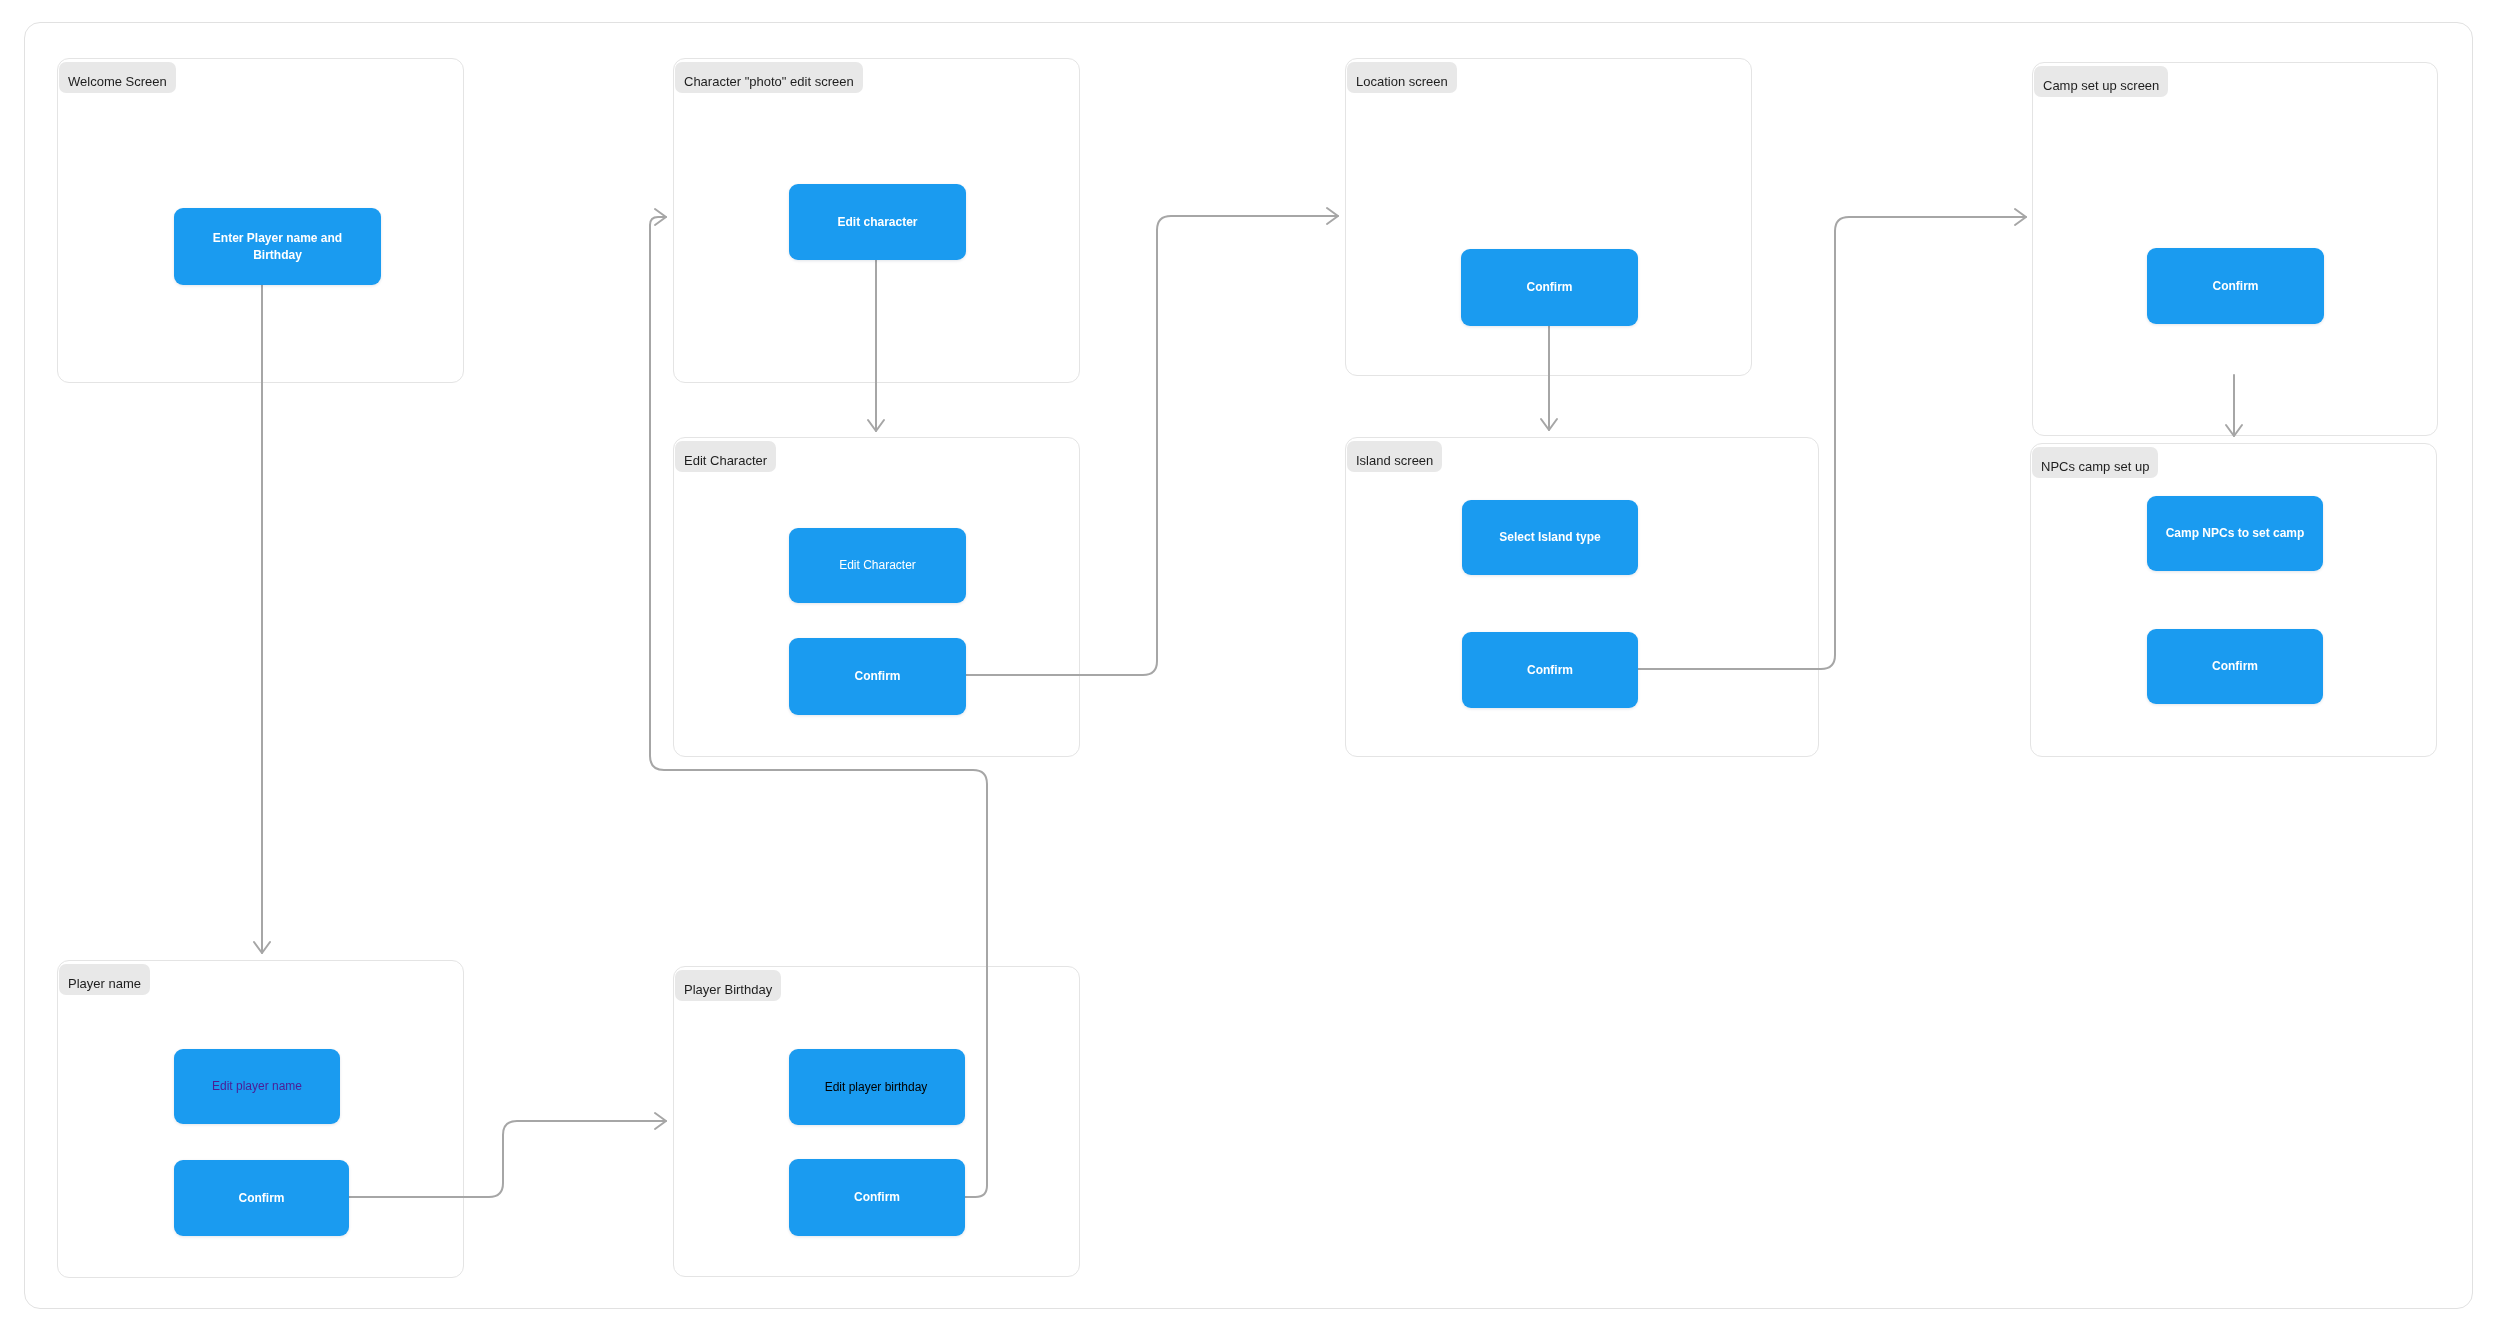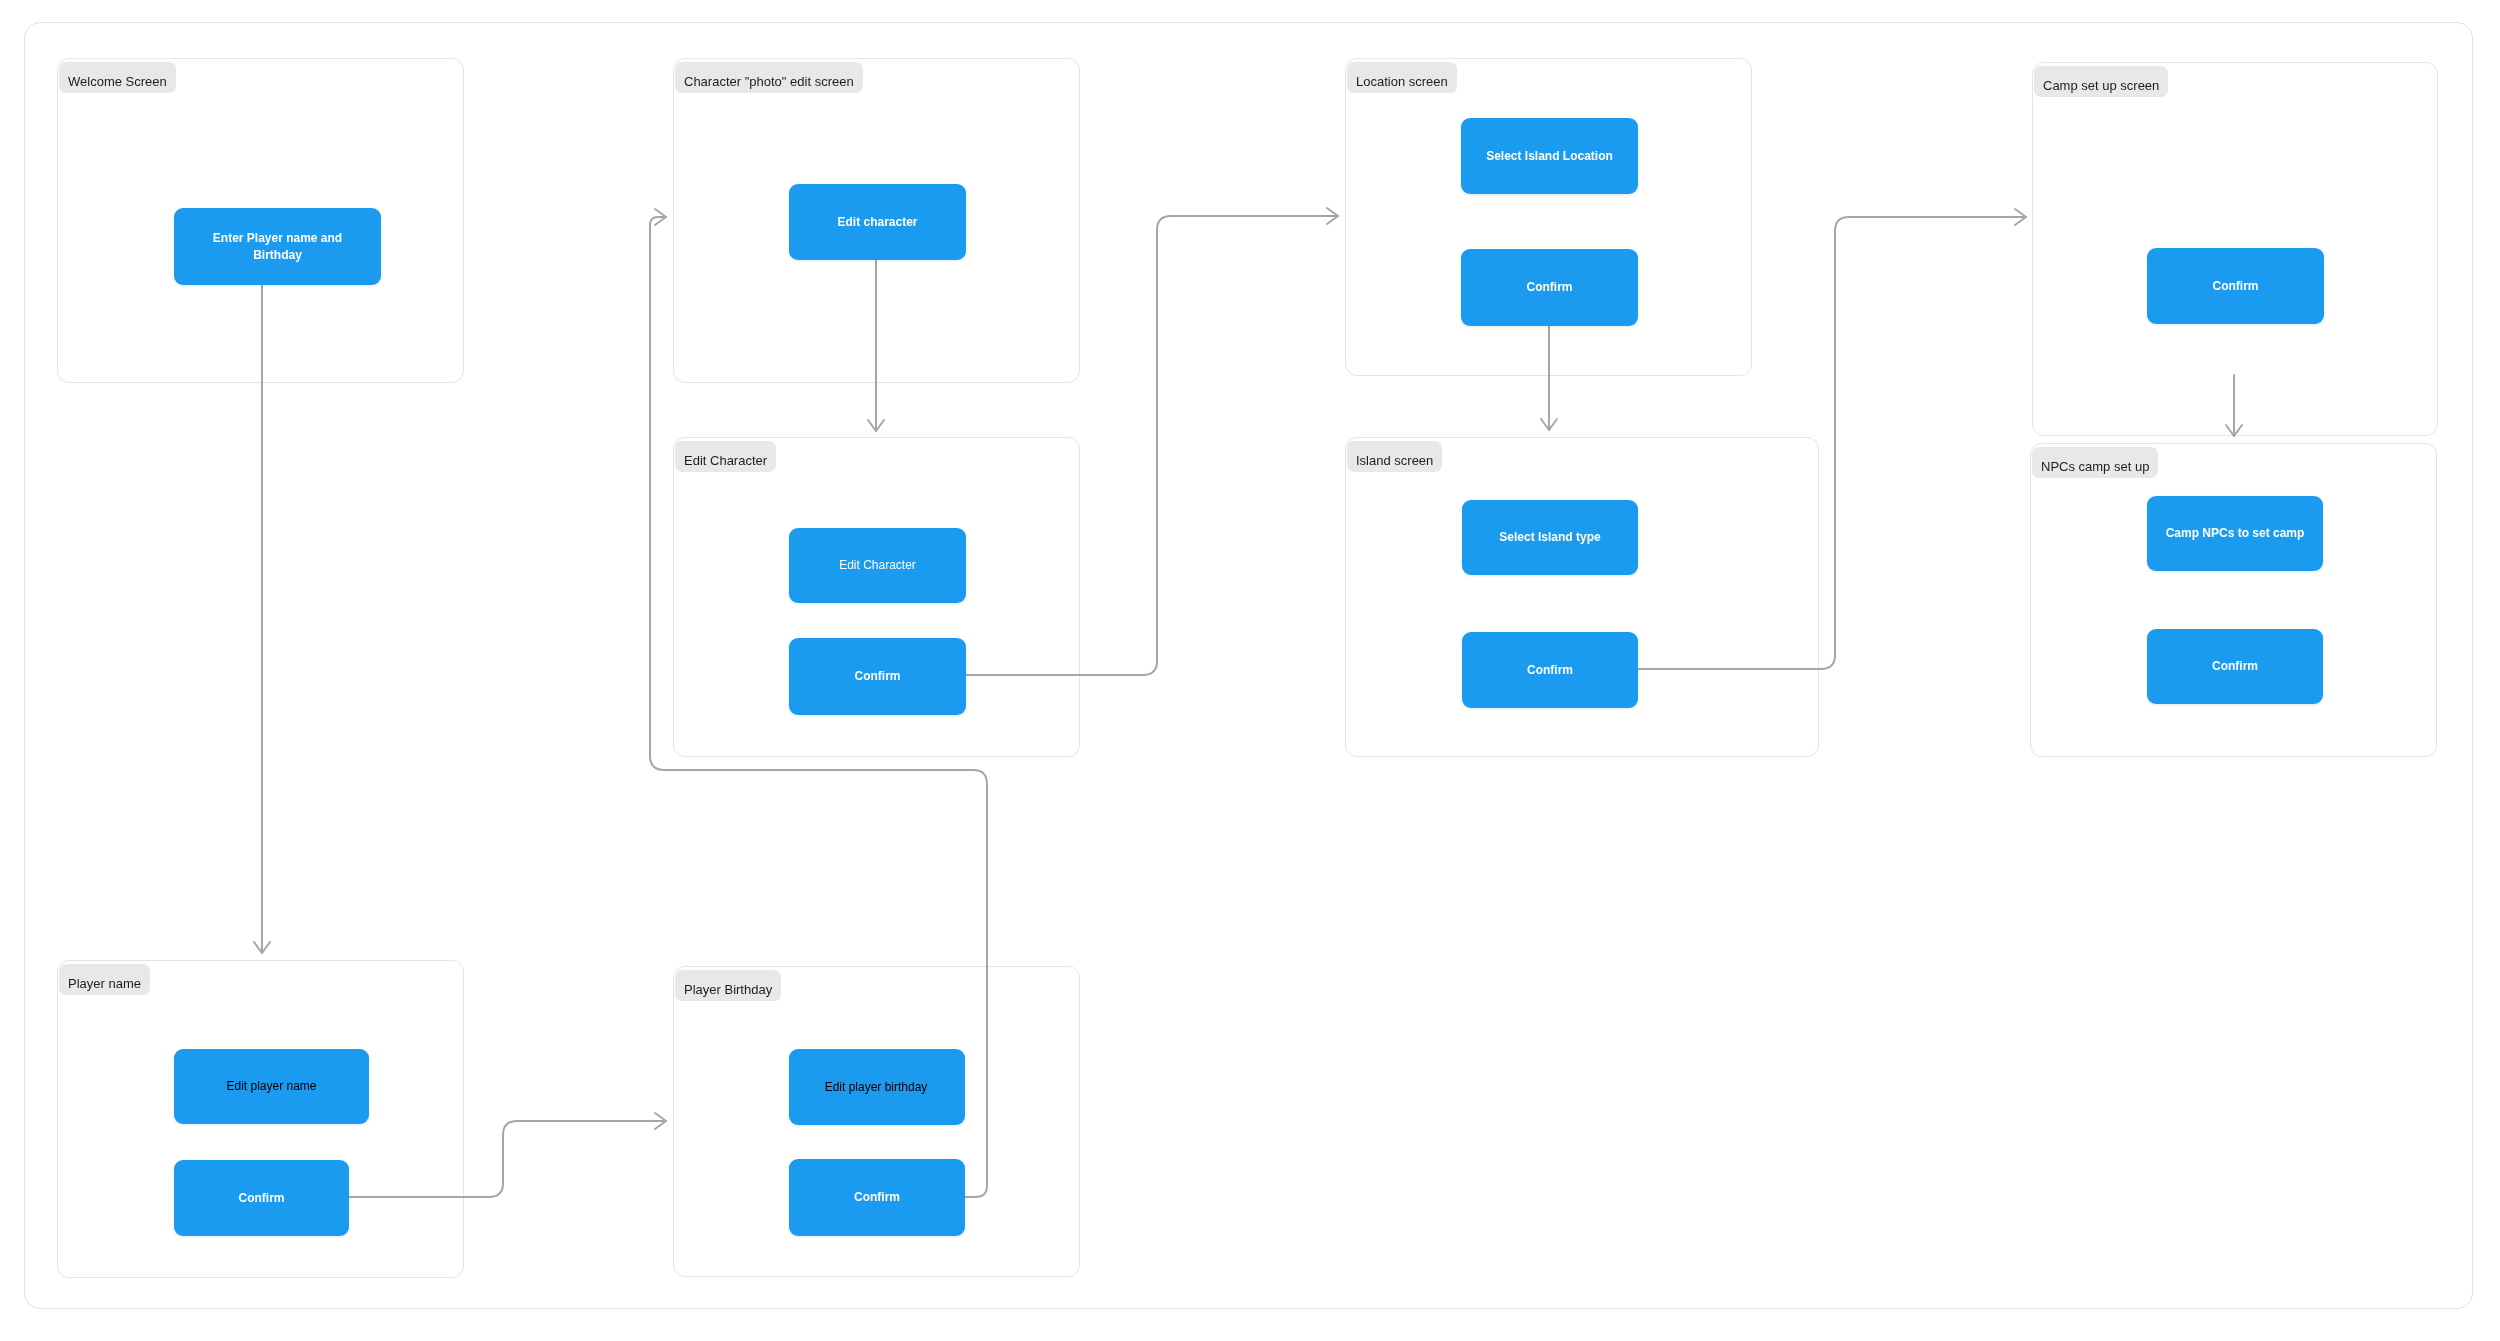--- a/index.html
+++ b/index.html
@@ -126,21 +126,20 @@
       <div class="frame" style="left: 57px; top: 58px; width: 407px; height: 325px;">
         <div class="frame-label">Welcome Screen</div>
         <div class="node" style="left: 116px; top: 113px; width: 207px; height: 77px; background: rgb(26, 155, 240); color: rgb(255, 255, 255); margin-top: 36px;">Enter Player name and Birthday</div>
       </div>
       <div class="frame" style="left: 673px; top: 58px; width: 407px; height: 325px;">
         <div class="frame-label">Character "photo" edit screen</div>
         <div class="node" style="left: 115px; top: 125px; width: 177px; height: 76px; background: rgb(26, 155, 240); color: rgb(255, 255, 255);">Edit character</div>
       </div>
       <div class="frame" style="left: 1345px; top: 58px; width: 407px; height: 318px;">
         <div class="frame-label">Location screen</div>
-        <div class="node" style="left: 115px; top: 59px; width: 177px; height: 76px; background: rgb(26, 155, 240); color: rgb(255, 255, 255);">Select Island Location</div>
         <div class="node" style="left: 115px; top: 190px; width: 177px; height: 77px; background: rgb(26, 155, 240); color: rgb(255, 255, 255);">Confirm</div>
       </div>
       <div class="frame" style="left: 2032px; top: 62px; width: 406px; height: 374px;">
         <div class="frame-label">Camp set up screen</div>
         <div class="node" style="left: 114px; top: 185px; width: 177px; height: 76px; background: rgb(26, 155, 240); color: rgb(255, 255, 255);">Confirm</div>
       </div>
       <div class="frame" style="left: 673px; top: 437px; width: 407px; height: 320px;">
         <div class="frame-label">Edit Character</div>
         <div class="node reg" style="left: 115px; top: 90px; width: 177px; height: 75px; background: rgb(26, 155, 240); color: rgb(255, 255, 255);">Edit Character</div>
         <div class="node" style="left: 115px; top: 200px; width: 177px; height: 77px; background: rgb(26, 155, 240); color: rgb(255, 255, 255);">Confirm</div>
@@ -150,21 +149,21 @@
         <div class="node" style="left: 116px; top: 62px; width: 176px; height: 75px; background: rgb(26, 155, 240); color: rgb(255, 255, 255);">Select Island type</div>
         <div class="node" style="left: 116px; top: 194px; width: 176px; height: 76px; background: rgb(26, 155, 240); color: rgb(255, 255, 255);">Confirm</div>
       </div>
       <div class="frame" style="left: 2030px; top: 443px; width: 407px; height: 314px;">
         <div class="frame-label">NPCs camp set up</div>
         <div class="node" style="left: 116px; top: 52px; width: 176px; height: 75px; background: rgb(26, 155, 240); color: rgb(255, 255, 255);">Camp NPCs to set camp</div>
         <div class="node" style="left: 116px; top: 185px; width: 176px; height: 75px; background: rgb(26, 155, 240); color: rgb(255, 255, 255);">Confirm</div>
       </div>
       <div class="frame" style="left: 57px; top: 960px; width: 407px; height: 318px;">
         <div class="frame-label">Player name</div>
-        <div class="node reg" style="left: 116px; top: 88px; width: 195px; height: 75px; background: rgb(26, 155, 240); color: #000000;">Edit player name</div>
+        <div class="node reg" style="left: 116px; top: 88px; width: 166px; height: 75px; background: rgb(26, 155, 240); color: #4c1d95;">Edit player name</div>
         <div class="node" style="left: 116px; top: 199px; width: 175px; height: 76px; background: rgb(26, 155, 240); color: rgb(255, 255, 255);">Confirm</div>
       </div>
       <div class="frame" style="left: 673px; top: 966px; width: 407px; height: 311px;">
         <div class="frame-label">Player Birthday</div>
         <div class="node reg" style="left: 115px; top: 82px; width: 176px; height: 76px; background: rgb(26, 155, 240); color: #000000; padding-left: 12px;">Edit player birthday</div>
         <div class="node" style="left: 115px; top: 192px; width: 176px; height: 77px; background: rgb(26, 155, 240); color: rgb(255, 255, 255);">Confirm</div>
       </div>
     </div>
 </div>
 

